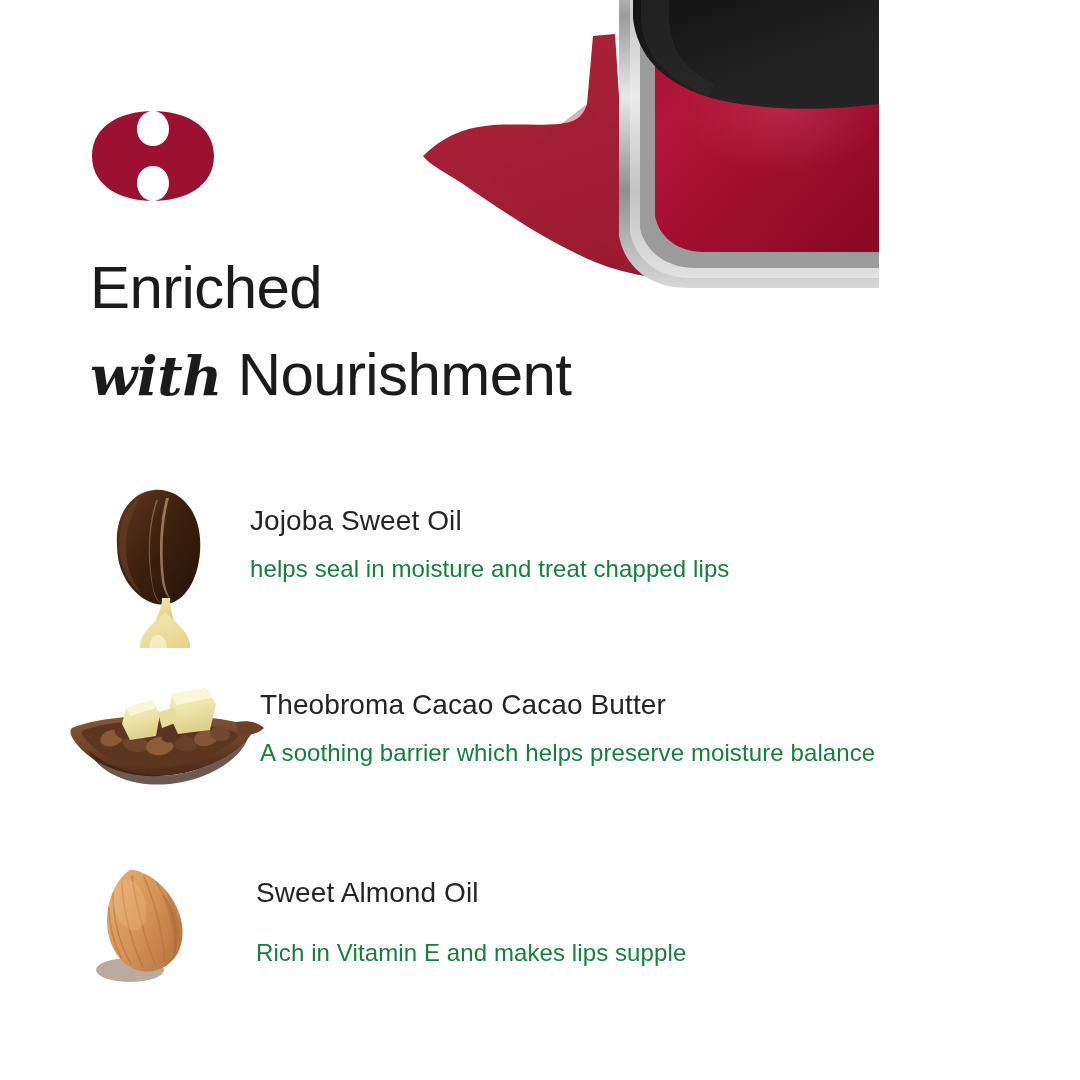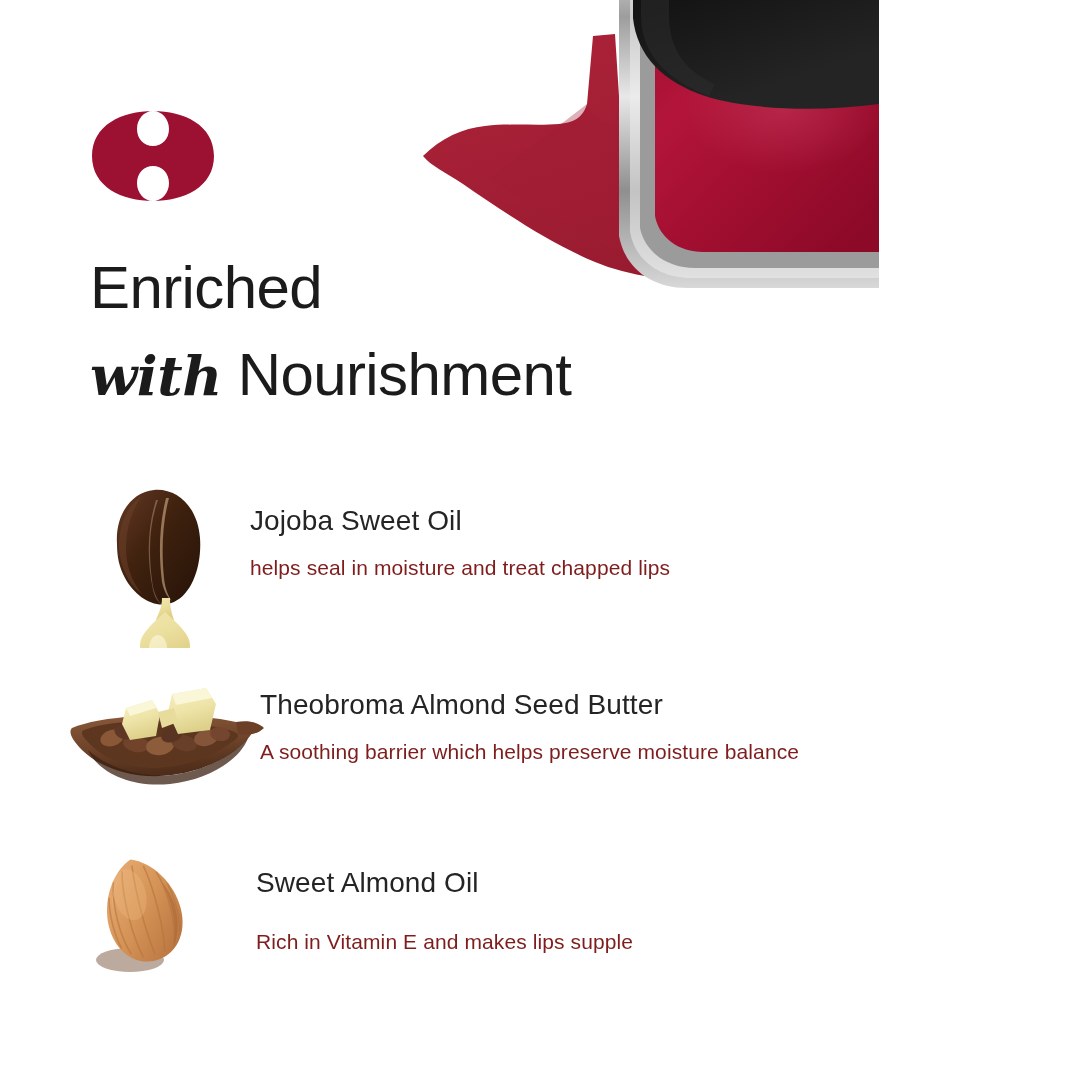--- a/index.html
+++ b/index.html
@@ -37,35 +37,35 @@
     font-family:"DejaVu Serif", serif;
     font-style:italic; font-weight:700; font-size:55px;
     letter-spacing:-0.5px;
   }
 
   
   .ingredients { position:absolute; left:0; top:478px; width:1080px; }
   .ing-row { position:absolute; left:0; width:1080px; display:flex; align-items:flex-start; }
   .ing-row[data-row="0"] { top:0px; }
   .ing-row[data-row="1"] { top:200px; }
-  .ing-row[data-row="2"] { top:370px; }
+  .ing-row[data-row="2"] { top:380px; }
 
   .ing-icon { position:relative; flex:0 0 auto; }
   .ing-icon svg { display:block; }
   .icon-jojoba { width:200px; margin-left:70px; height:170px; }
   .icon-cacao  { width:210px; margin-left:60px; height:110px; }
   .icon-almond { width:200px; margin-left:68px; height:130px; }
 
   .ing-text { flex:1 1 auto; }
   .ing-name {
     font-size:28px; font-weight:400; color:#242424;
     letter-spacing:0.1px; line-height:1.1;
   }
   .ing-desc {
-    font-size:21px; font-weight:400; color:#7f1d1d;
+    font-size:24px; font-weight:400; color:#15803d;
     letter-spacing:0.1px; line-height:1.2;
   }
   .ing-row[data-row="0"] .ing-text { margin-left:-20px; padding-top:28px; }
   .ing-row[data-row="0"] .ing-desc { margin-top:18px; }
   .ing-row[data-row="1"] .ing-text { margin-left:-10px; padding-top:12px; }
   .ing-row[data-row="1"] .ing-desc { margin-top:18px; }
   .ing-row[data-row="2"] .ing-text { margin-left:-12px; padding-top:20px; }
   .ing-row[data-row="2"] .ing-desc { margin-top:30px; }
 </style>
 </head>
@@ -250,21 +250,21 @@
           <path d="M 66 30 L 92 22 L 96 30 L 70 38 Z" fill="#faf6d8"></path>
           <path d="M 112 16 L 146 10 L 156 26 L 150 52 L 118 56 L 108 34 Z" fill="url(#gButter)"></path>
           <path d="M 112 16 L 146 10 L 152 20 L 116 27 Z" fill="#faf6d8"></path>
           <path d="M 98 34 L 114 30 L 118 44 L 102 50 Z" fill="#e8dc9c"></path>
 
           <path d="M 28 72 C 48 90, 80 100, 112 97 C 146 93, 174 76, 188 60
                    C 180 82, 148 102, 110 106 C 70 110, 38 94, 28 72 Z" fill="#3e2213" opacity="0.75"></path>
         </svg>
       </div>
       <div class="ing-text">
-        <div class="ing-name">Theobroma Almond Seed Butter</div>
+        <div class="ing-name">Theobroma Cacao Cacao Butter</div>
         <div class="ing-desc">A soothing barrier which helps preserve moisture balance</div>
       </div>
     </div>
 
     <div class="ing-row" data-row="2">
       <div class="ing-icon icon-almond">
         <svg viewBox="0 0 200 130" xmlns="http://www.w3.org/2000/svg">
           <defs>
             <linearGradient id="gAlm" x1="0.15" y1="0.05" x2="0.85" y2="0.95">
               <stop offset="0%" stop-color="#e8ad74"></stop>

